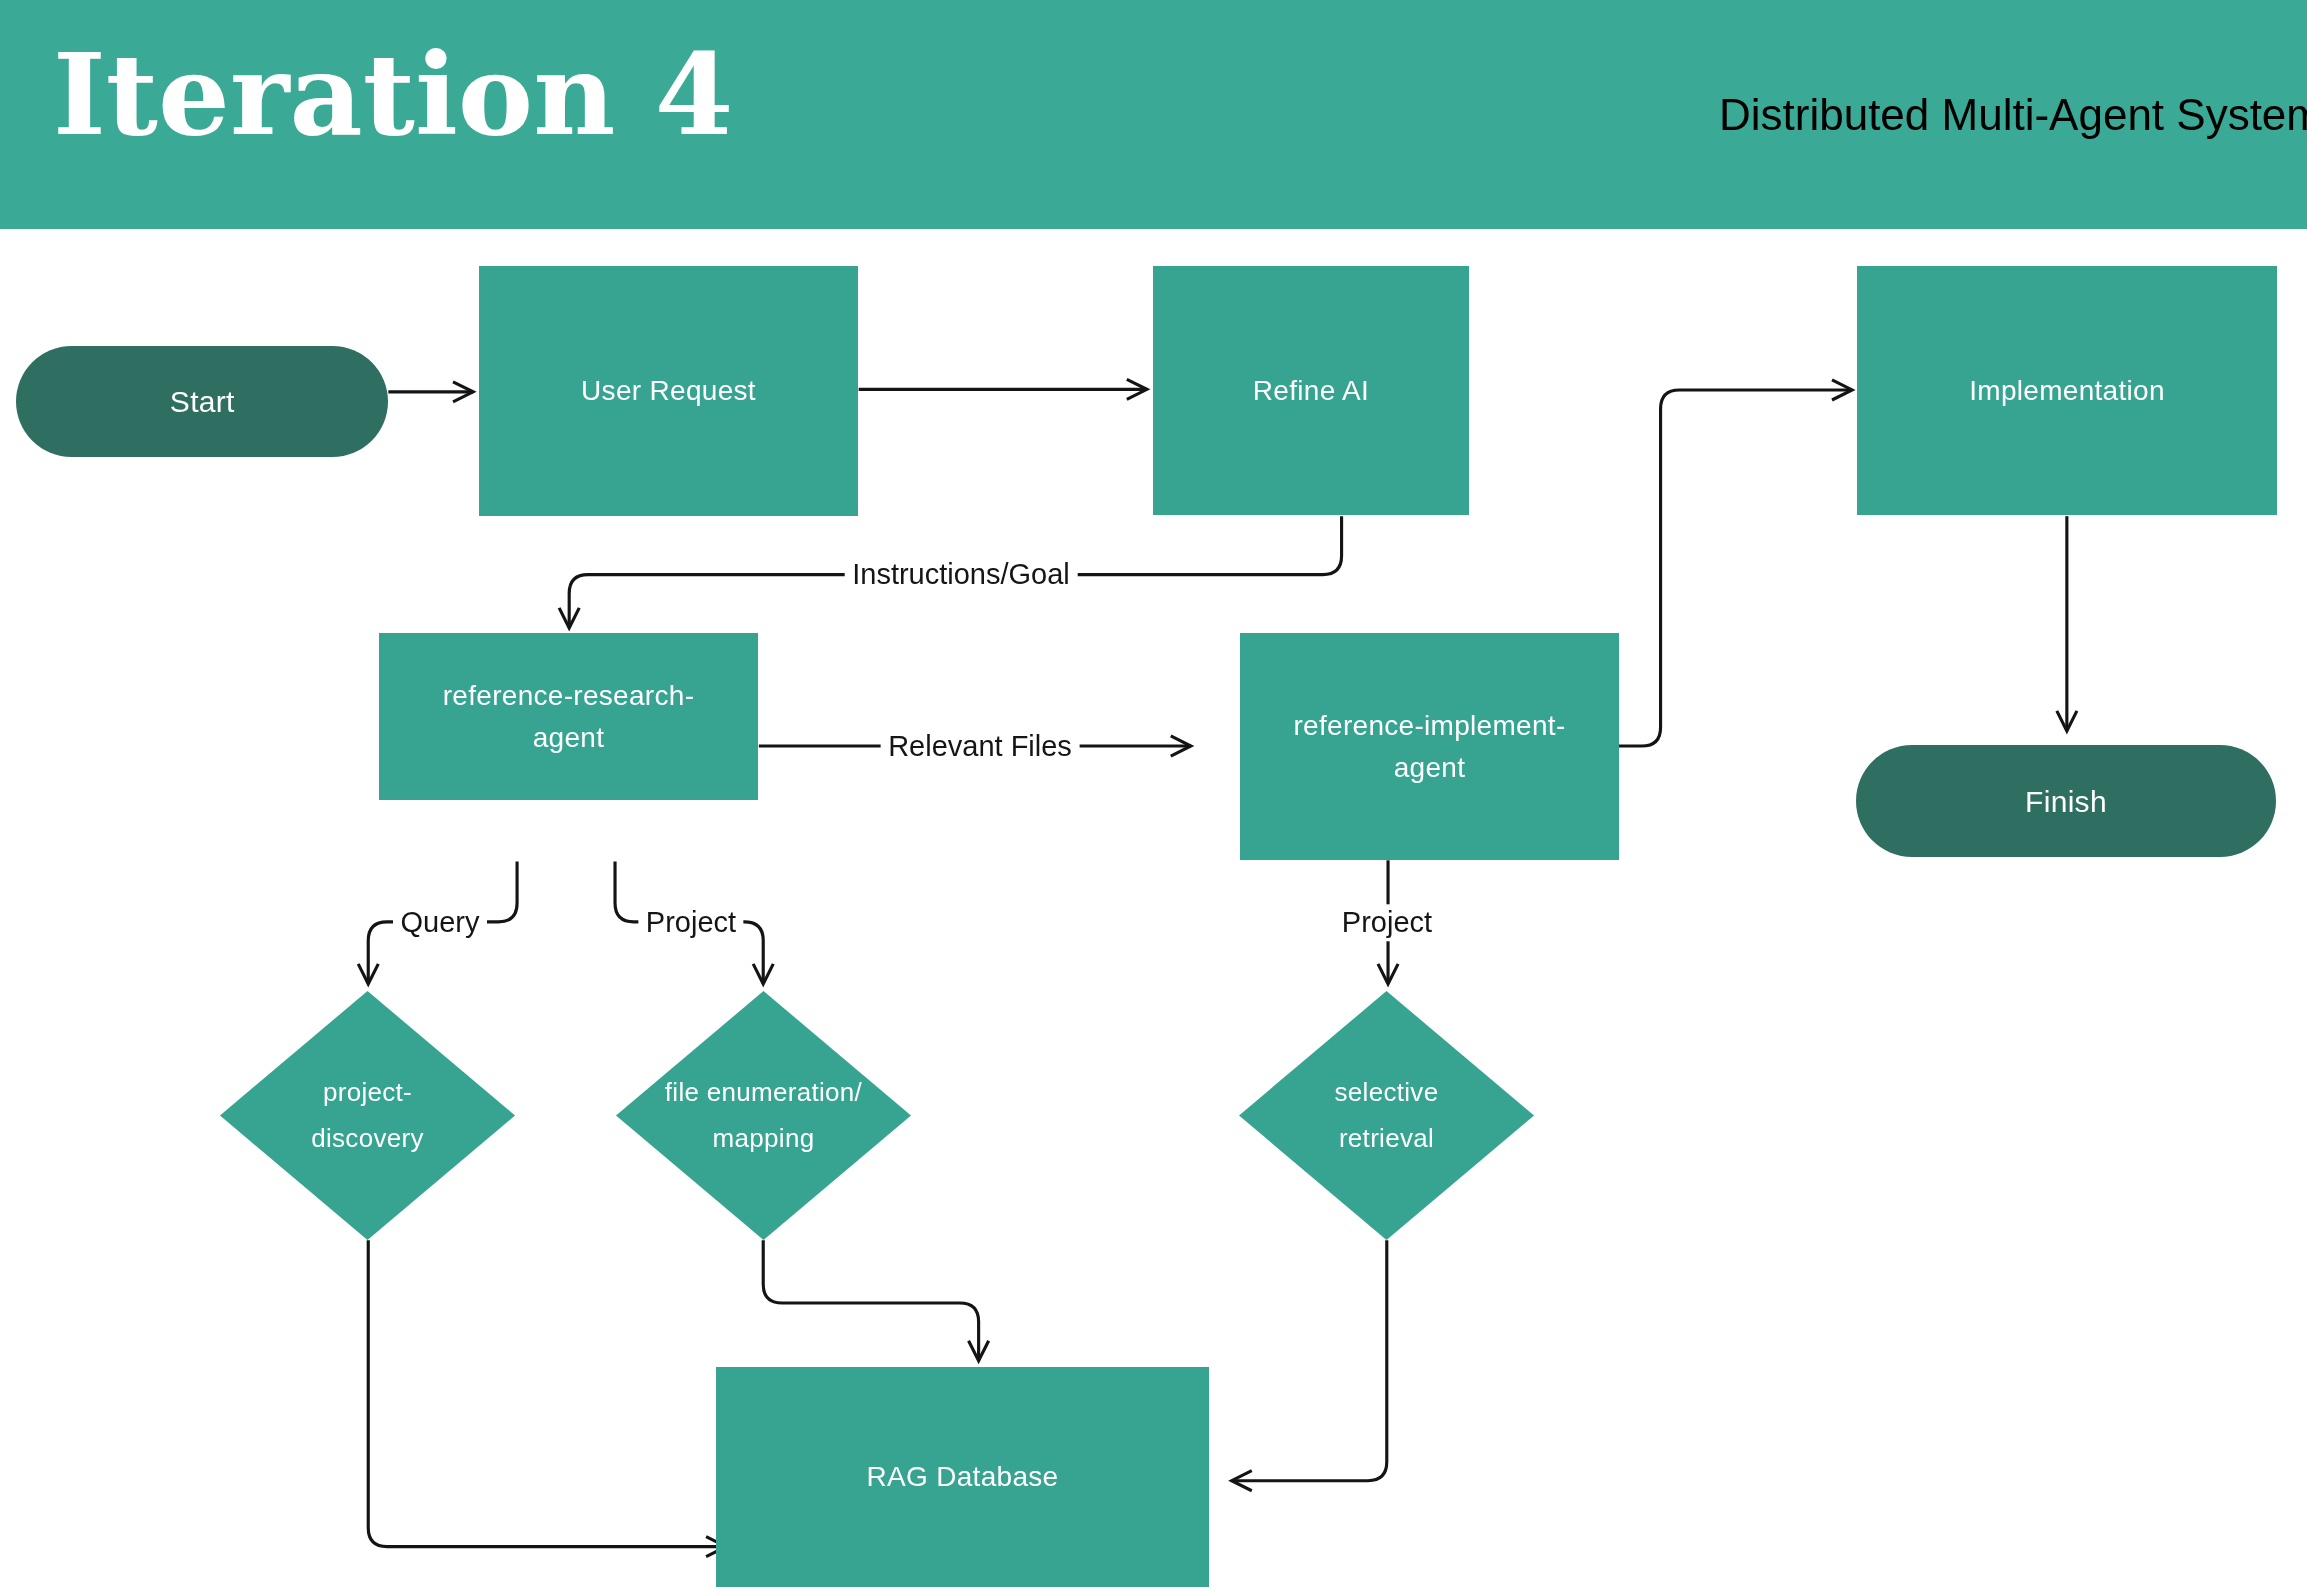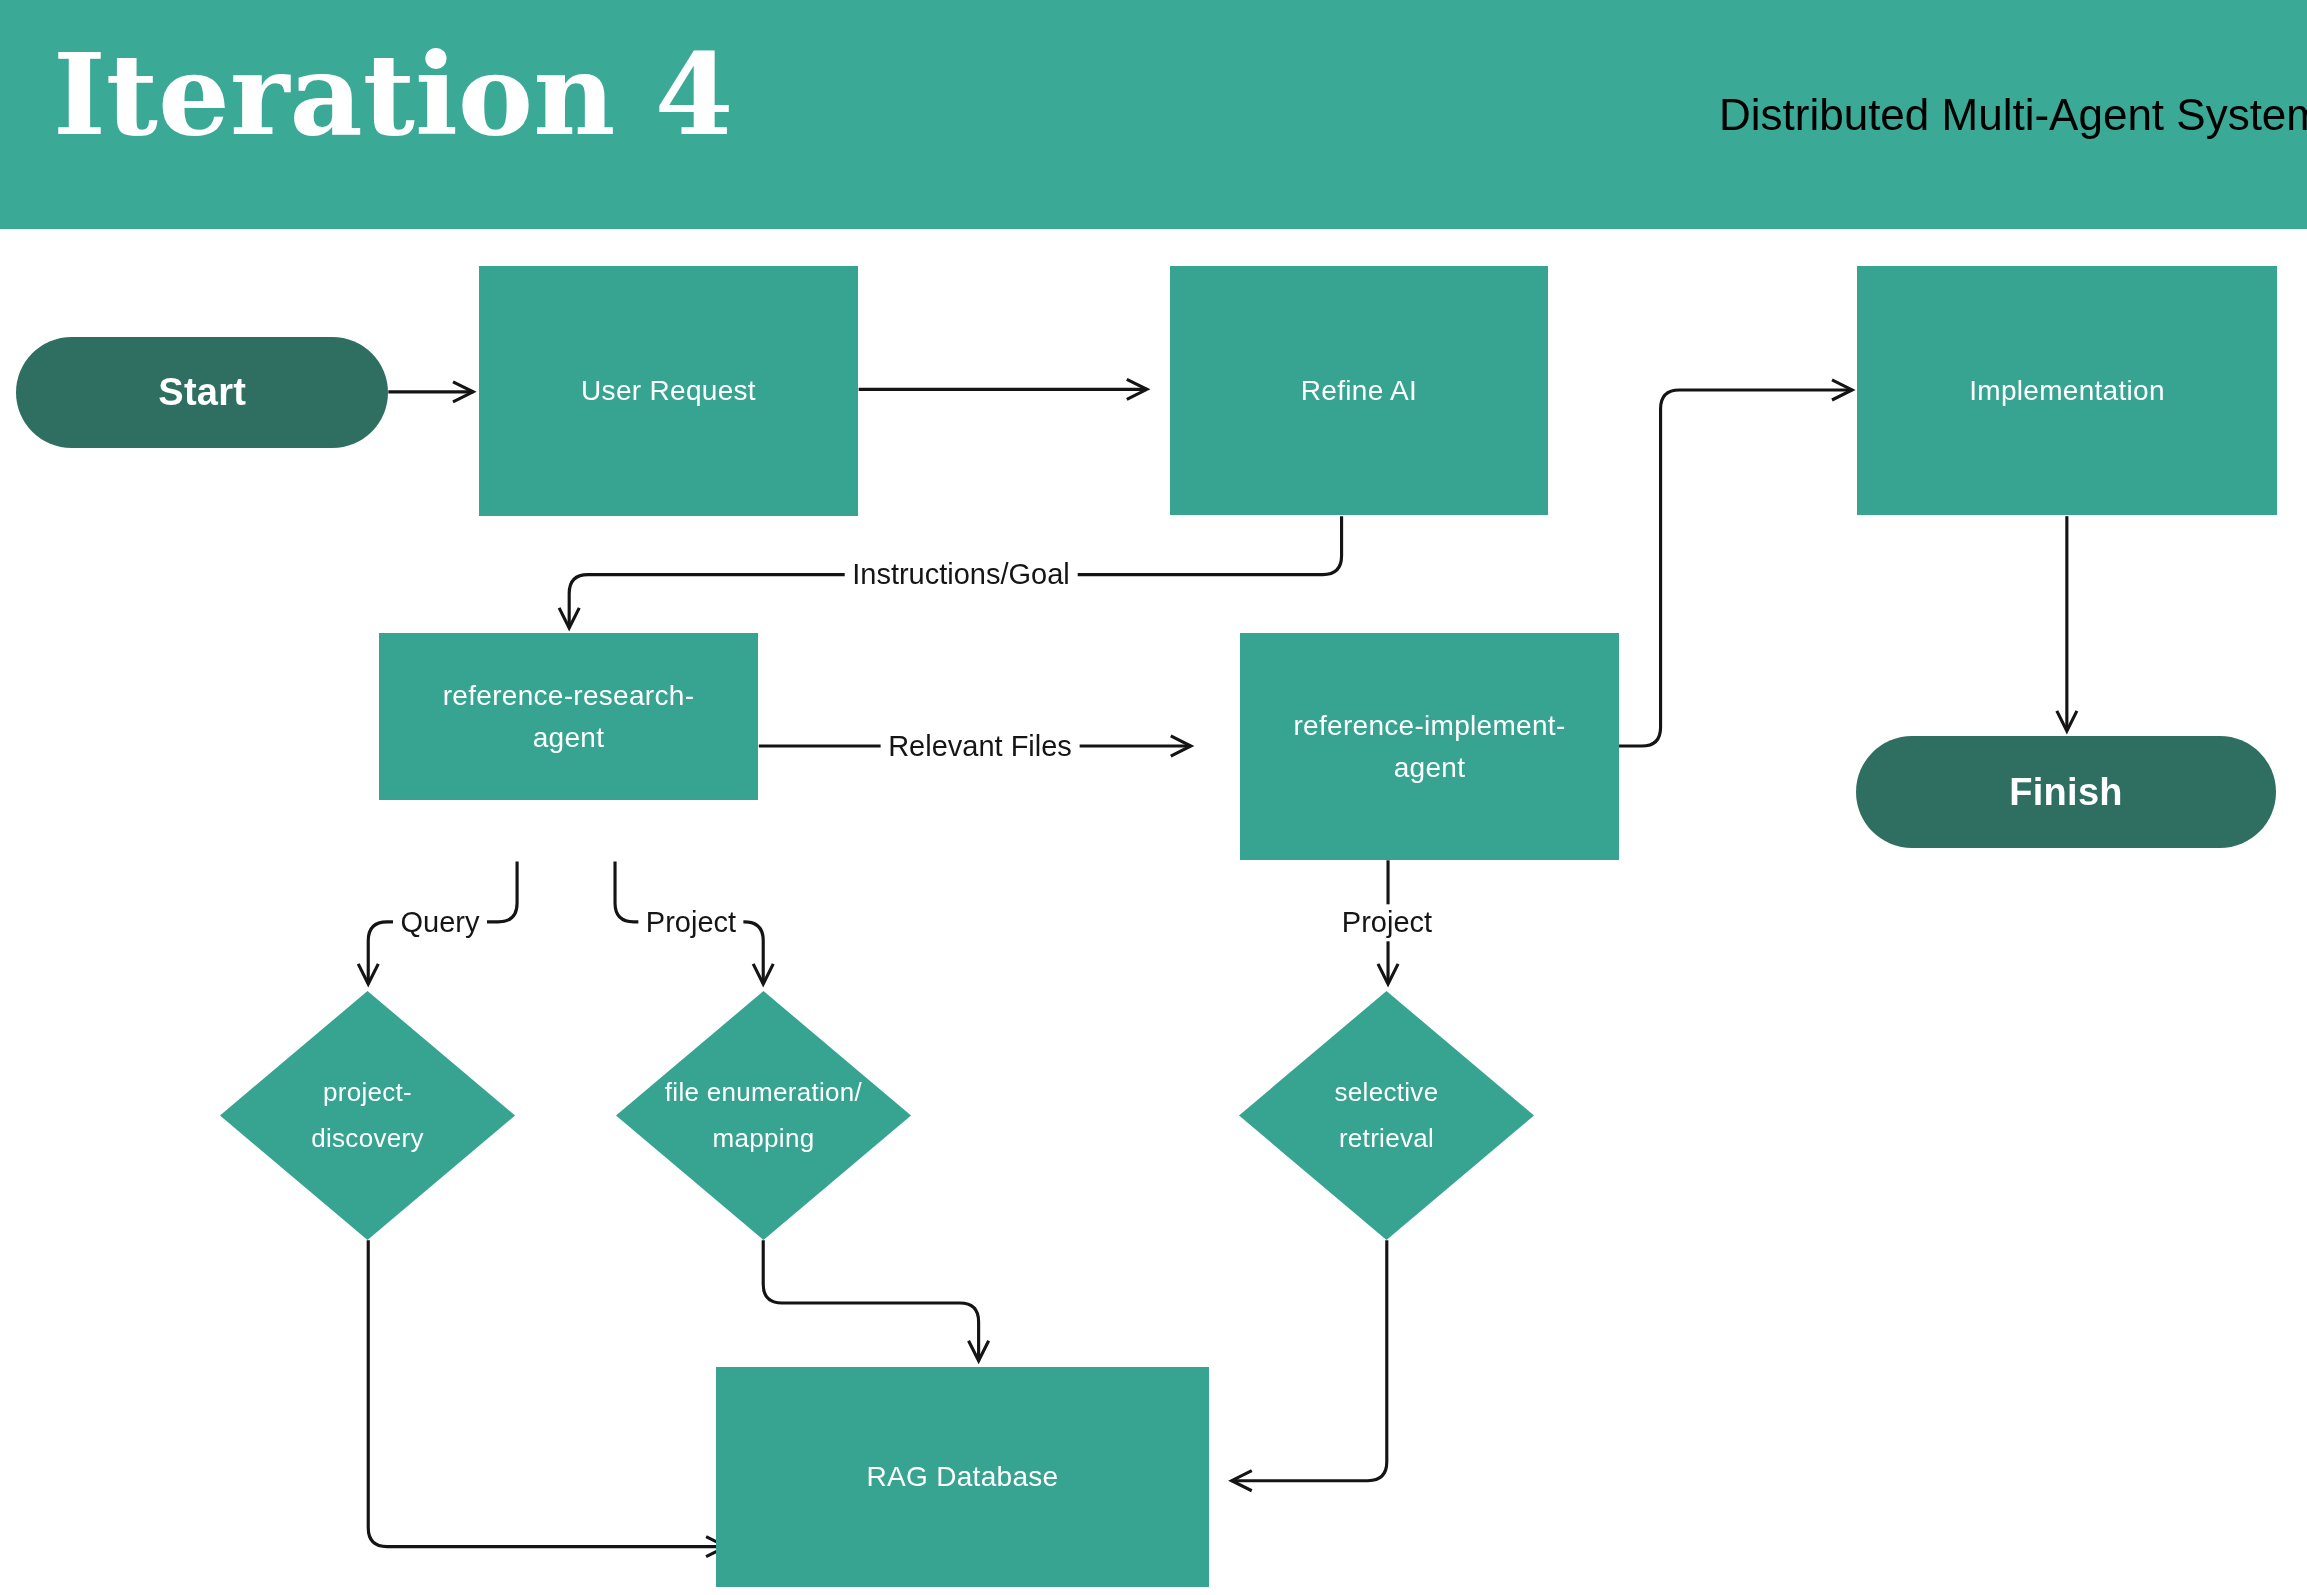--- a/index.html
+++ b/index.html
@@ -43,22 +43,23 @@
     display: flex; flex-direction: column;
     justify-content: center; align-items: center;
     text-align: center;
     font-size: 28px; line-height: 1.5;
     letter-spacing: 0.3px;
   }
   .node .nline { display: block; }
   .terminal {
     background: var(--terminal_fill, #2E6F62);
     border-radius: 627px;
-    font-weight: 700;
-    font-size: 38px;
+    font-weight: 400;
+    font-size: 30px;
+    margin-top: 9px;
   }
   .diamond {
     clip-path: polygon(50% 0, 100% 50%, 50% 100%, 0 50%);
     font-size: 26px;
     line-height: 1.75;
   }
   .edge-label {
     position: absolute; z-index: 3;
     transform: translate(-50%, -50%);
     background: var(--canvas_bg, #ffffff);
@@ -99,21 +100,21 @@
 <div class="node terminal" style="left:16.3px; top:337px; width:372px; height:111px;">
   <span class="nline">Start</span>
 </div>
 <div class="node terminal" style="left:1856px; top:736px; width:420px; height:112px;">
   <span class="nline">Finish</span>
 </div>
 
 <div class="node" style="left:479px; top:266px; width:379px; height:250px;">
   <span class="nline">User Request</span>
 </div>
-<div class="node" style="left:1153px; top:266px; width:378px; height:249px;margin-left:17px;">
+<div class="node" style="left:1153px; top:266px; width:316px; height:249px;">
   <span class="nline">Refine AI</span>
 </div>
 <div class="node" style="left:1857px; top:266px; width:420px; height:249px;">
   <span class="nline">Implementation</span>
 </div>
 <div class="node" style="left:379px; top:633px; width:379px; height:167px;">
   <span class="nline">reference-research-</span>
   <span class="nline">agent</span>
 </div>
 <div class="node" style="left:1240px; top:633px; width:379px; height:227px;">

